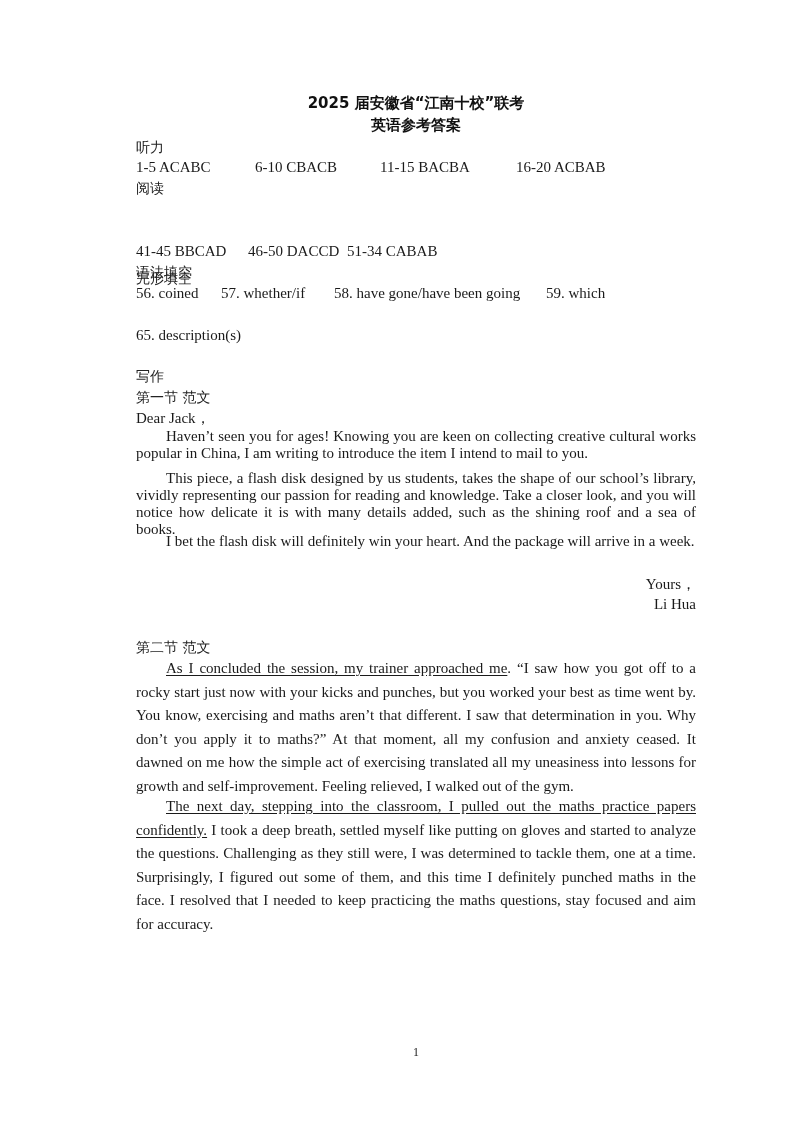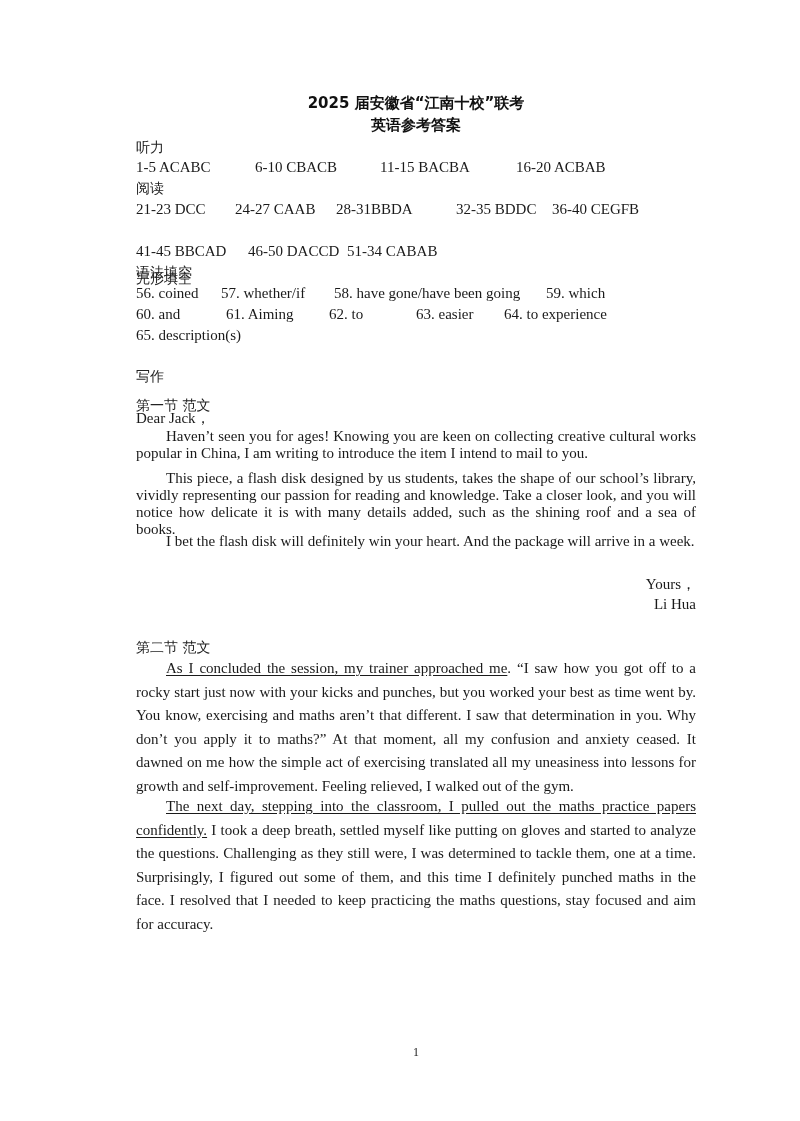--- a/index.html
+++ b/index.html
@@ -40,53 +40,39 @@
 
   <div class="line cn" style="top:137px;">听力</div>
   <div class="line" style="top:157px; width:600px; height:20px;">
     <span class="seg" style="left:0px;">1-5 ACABC</span>
     <span class="seg" style="left:119px;">6-10 CBACB</span>
     <span class="seg" style="left:244px;">11-15 BACBA</span>
     <span class="seg" style="left:380px;">16-20 ACBAB</span>
   </div>
 
   <div class="line cn" style="top:178px;">阅读</div>
-  <div class="line" style="top:199px; width:600px; height:20px;">
-    <span class="seg" style="left:0px;">21-23 DCC</span>
-    <span class="seg" style="left:99px;">24-27 CAAB</span>
-    <span class="seg" style="left:200px;">28-31BBDA</span>
-    <span class="seg" style="left:320px;">32-35 BDDC</span>
-    <span class="seg" style="left:416px;">36-40 CEGFB</span>
-  </div>
 
   <div class="line cn" style="top:220px;margin-top:48px;">完形填空</div>
   <div class="line" style="top:241px; width:600px; height:20px;">
     <span class="seg" style="left:0px;">41-45 BBCAD</span>
     <span class="seg" style="left:112px;">46-50 DACCD</span>
     <span class="seg" style="left:211px;">51-34 CABAB</span>
   </div>
 
   <div class="line cn" style="top:262px;">语法填空</div>
   <div class="line" style="top:283px; width:600px; height:20px;">
     <span class="seg" style="left:0px;">56. coined</span>
     <span class="seg" style="left:85px;">57. whether/if</span>
     <span class="seg" style="left:198px;">58. have gone/have been going</span>
     <span class="seg" style="left:410px;">59. which</span>
   </div>
-  <div class="line" style="top:304px; width:600px; height:20px;">
-    <span class="seg" style="left:0px;">60. and</span>
-    <span class="seg" style="left:90px;">61. Aiming</span>
-    <span class="seg" style="left:193px;">62. to</span>
-    <span class="seg" style="left:280px;">63. easier</span>
-    <span class="seg" style="left:368px;">64. to experience</span>
-  </div>
   <div class="line" style="top:325px;">65. description(s)</div>
 
   <div class="line cn" style="top:366px;">写作</div>
-  <div class="line cn" style="top:387px;margin-top:8px;">第一节 范文</div>
+  <div class="line cn" style="top:387px;">第一节 范文</div>
   <div class="line" style="top:408px;">Dear Jack，</div>
 
   <div class="para p1" style="top:428px;">Haven’t seen you for ages! Knowing you are keen on collecting creative cultural works popular in China, I am writing to introduce the item I intend to mail to you.</div>
   <div class="para p1" style="top:533px;">I bet the flash disk will definitely win your heart. And the package will arrive in a week.</div>
   <div class="para p1" style="top:470px;">This piece, a flash disk designed by us students, takes the shape of our school’s library, vividly representing our passion for reading and knowledge. Take a closer look, and you will notice how delicate it is with many details added, such as the shining roof and a sea of books.</div>
 
   <div class="right" style="top:575px;margin-left:12px;">Yours，</div>
   <div class="right" style="top:596px;">Li Hua</div>
 
   <div class="line cn" style="top:637px;">第二节 范文</div>

